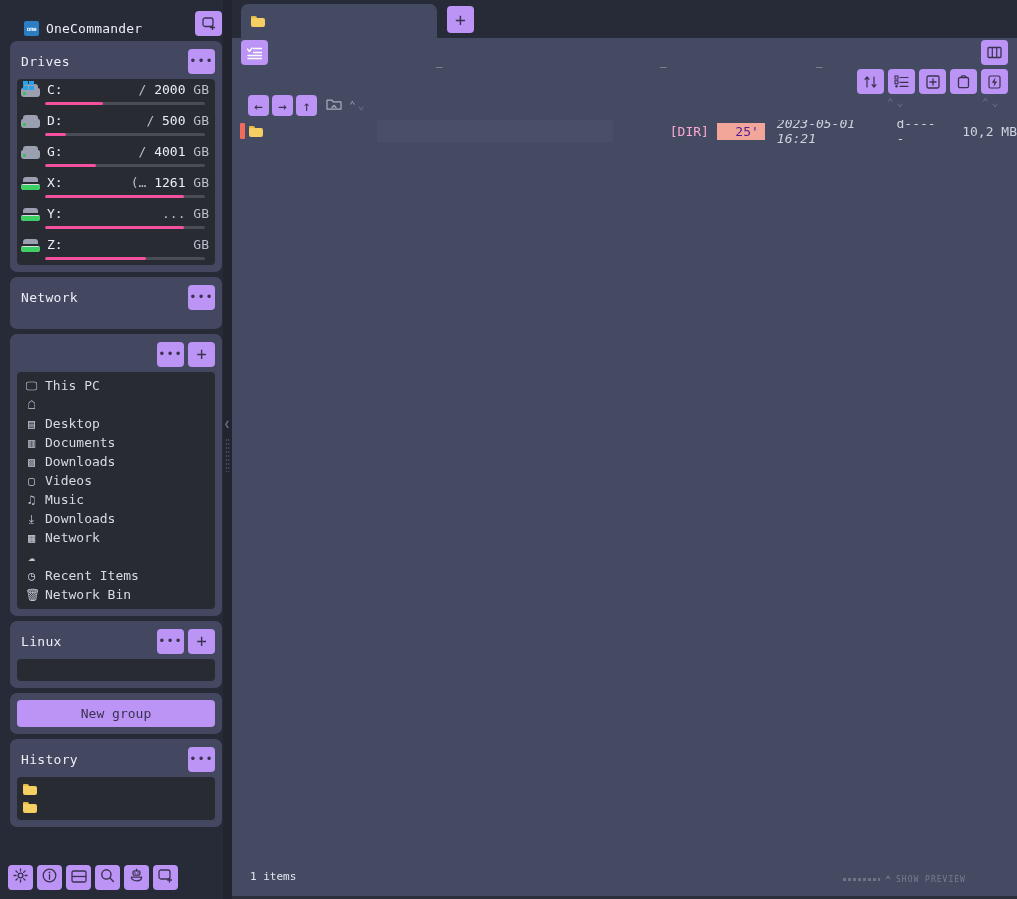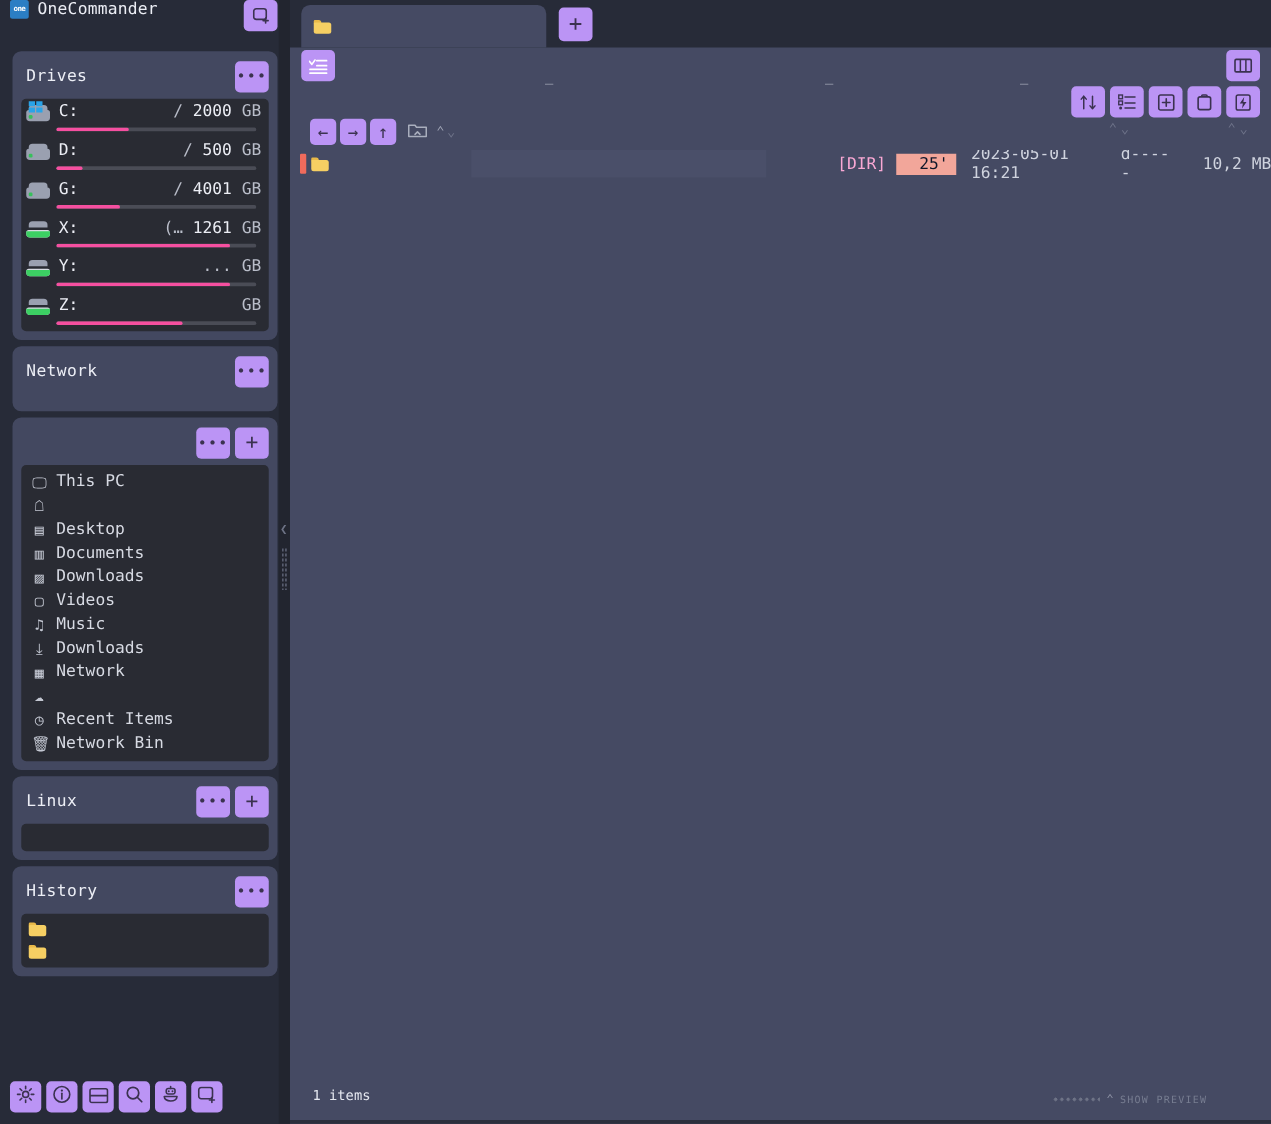--- a/index.html
+++ b/index.html
@@ -13,22 +13,22 @@
 
   
   #sidebar {
     width: 232px; height: 899px;
     background: #272b38;
     display: flex; flex-direction: column;
     flex: 0 0 232px;
     position: relative;
   }
   .app-title-row {
-    height: 36px; display: flex; align-items: flex-start;
-    padding: 0 10px 0 8px; gap: 7px;
+    height: 36px; display: flex; align-items: flex-end;
+    padding: 0 10px 0 24px; gap: 7px;
   }
   .app-logo {
     width: 15px; height: 15px; border-radius: 2px;
     background: #2b7ec4;
     display: flex; align-items: center; justify-content: center;
     font-size: 6px; color: #fff; font-weight: bold; letter-spacing: -0.5px;
     flex: 0 0 15px;
   }
   .app-name { color: #eceef5; font-size: 13px; letter-spacing: 0.2px; flex: 1; }
   .btn-purple {
@@ -191,24 +191,24 @@
   .file-row {
     height: 22px; display: flex; align-items: center;
     font-size: 13px; color: #e4e7ef; cursor: pointer; position: relative;
   }
   .row-flag { width: 5px; height: 16px; background: #f06b5c; border-radius: 1px; margin-left: 8px; flex: none; }
   .row-icon { margin-left: 4px; }
   .row-name { width: 130px; }
   .row-hover { width: 269px; height: 22px; background: #4a4f69; }
   .cell-dir { width: 110px; text-align: right; color: #f9a8d4; }
   .cell-ext {
-    background: #f2a69a; color: #0f172a; padding: 1px 6px;
+    background: #f2a69a; color: #4c1d95; padding: 1px 6px;
     margin-left: 8px; width: 53px; text-align: right; display: inline-block;
   }
-  .cell-date { margin-left: 12px; color: #cfd3de; }
+  .cell-date { margin-left: 12px; color: #cfd3de; font-style: italic; }
   .cell-attr { margin-left: 10px; color: #cfd3de; }
   .cell-size { margin-left: 18px; color: #cfd3de; width: 70px; text-align: right; }
 
   
   #statusbar { height: 42px; position: relative; }
   #status-items { position: absolute; left: 18px; top: 13px; color: #e4e7ef; font-size: 11px; }
   #status-preview { position: absolute; left: 610px; top: 17px; display: flex; align-items: center; gap: 5px; }
   .dotrow { width: 38px; height: 5px; background-image: radial-gradient(#6e7386 40%, transparent 41%); background-size: 5px 5px; }
   #preview-label { color: #777d91; font-size: 8px; letter-spacing: 1px; }
   #preview-chev { color: #8c91a3; font-size: 10px; }
@@ -404,20 +404,23 @@
 
     <div class="card">
       <div class="card-head">
         <div class="card-title">Linux</div>
         <div class="btn-purple dots-btn">•••</div>
         <div class="btn-purple plus-btn">+</div>
       </div>
       <div class="inner-dark linux-empty"></div>
     </div>
 
+    <div class="newgroup-card">
+      <div class="newgroup-btn">New group</div>
+    </div>
 
     <div class="card">
       <div class="card-head">
         <div class="card-title">History</div>
         <div class="btn-purple dots-btn">•••</div>
       </div>
       <div class="inner-dark hist-list" id="hist-list">
           <div class="hist-row">
             <span class="folder-ico"></span>
             <span style="margin-left:6px;color:#d7dae3;font-size:12px"></span>

